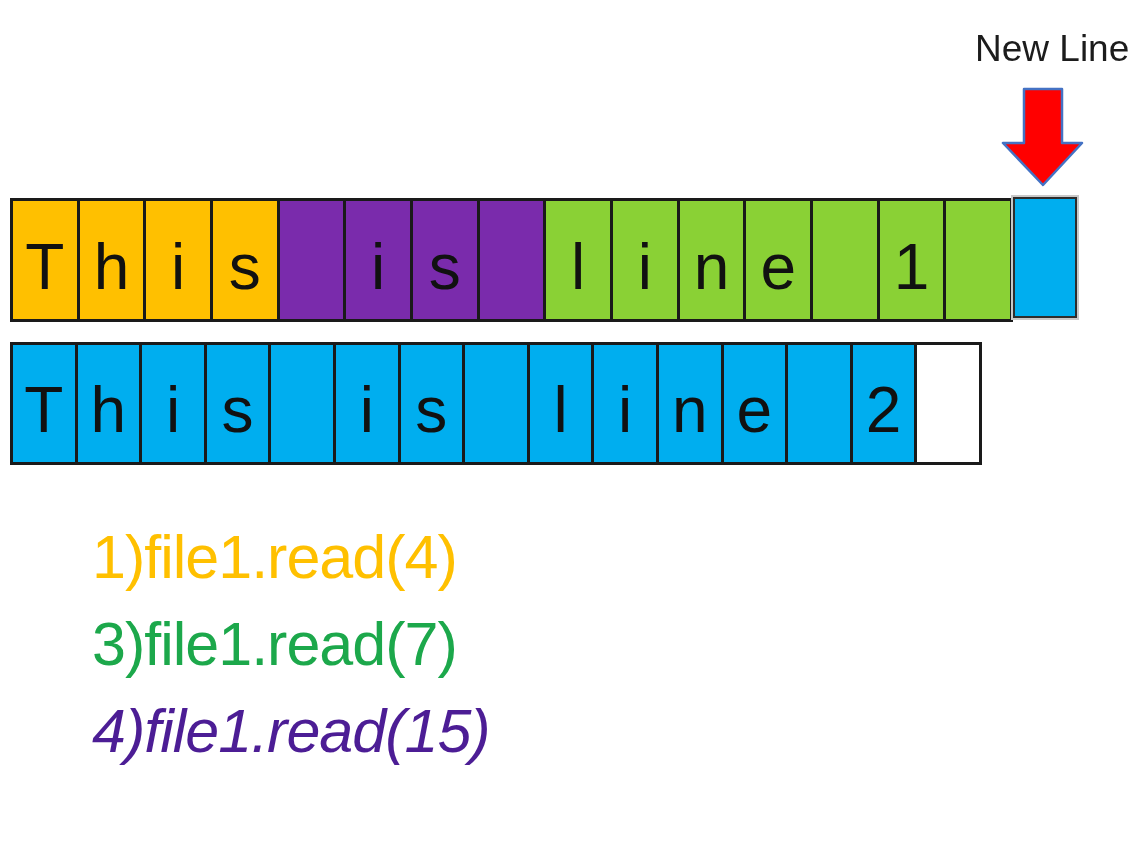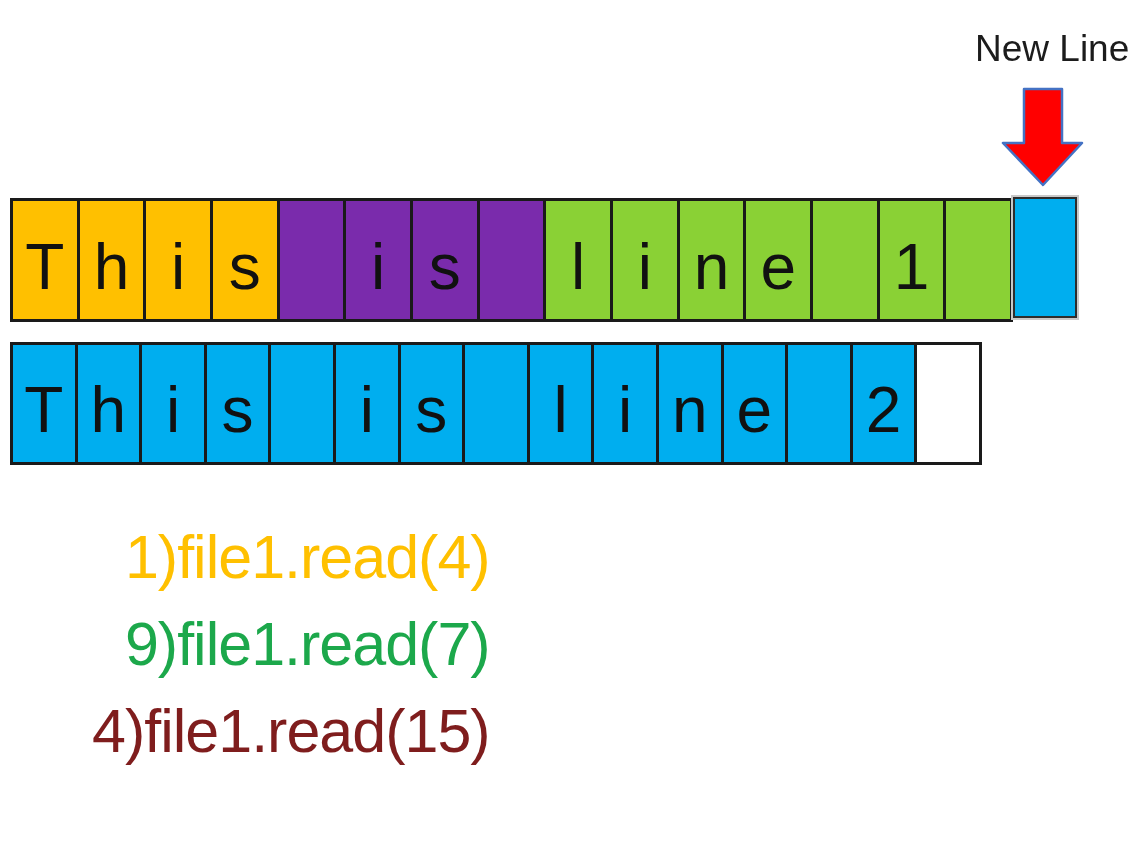--- a/index.html
+++ b/index.html
@@ -48,21 +48,20 @@
     color: #1c1c1c;
     white-space: nowrap;
   }
   .arrow-svg { position: absolute; left: 998px; top: 86px; }
   .read-calls {
     position: absolute;
     left: 92px; top: 514px;
     font-size: 61px;
     letter-spacing: -1px;
     white-space: nowrap;
-    text-align: right;
   }
   .read-line { height: 87px; line-height: 87px; }
 </style>
 </head>
 <body>
 
 <div class="canvas">
 
   <div class="newline-label">New Line</div>
 
@@ -103,17 +102,17 @@
       <div class="cell" style="background: rgb(0, 174, 239);">i</div>
       <div class="cell" style="background: rgb(0, 174, 239);">n</div>
       <div class="cell" style="background: rgb(0, 174, 239);">e</div>
       <div class="cell" style="background: rgb(0, 174, 239);"></div>
       <div class="cell" style="background: rgb(0, 174, 239);">2</div>
       <div class="cell" style="background: rgb(255, 255, 255);"></div>
     </div>
 
   <div class="read-calls">
       <div class="read-line" style="color: rgb(255, 192, 0);">1)file1.read(4)</div>
-      <div class="read-line" style="color: rgb(28, 168, 75);">9)file1.read(7)</div>
-      <div class="read-line" style="color: #7f1d1d;">4)file1.read(15)</div>
+      <div class="read-line" style="color: rgb(28, 168, 75);">3)file1.read(7)</div>
+      <div class="read-line" style="color: #4c1d95; font-style: italic;">4)file1.read(15)</div>
     </div>
 
 </div>
 
 </body></html>

